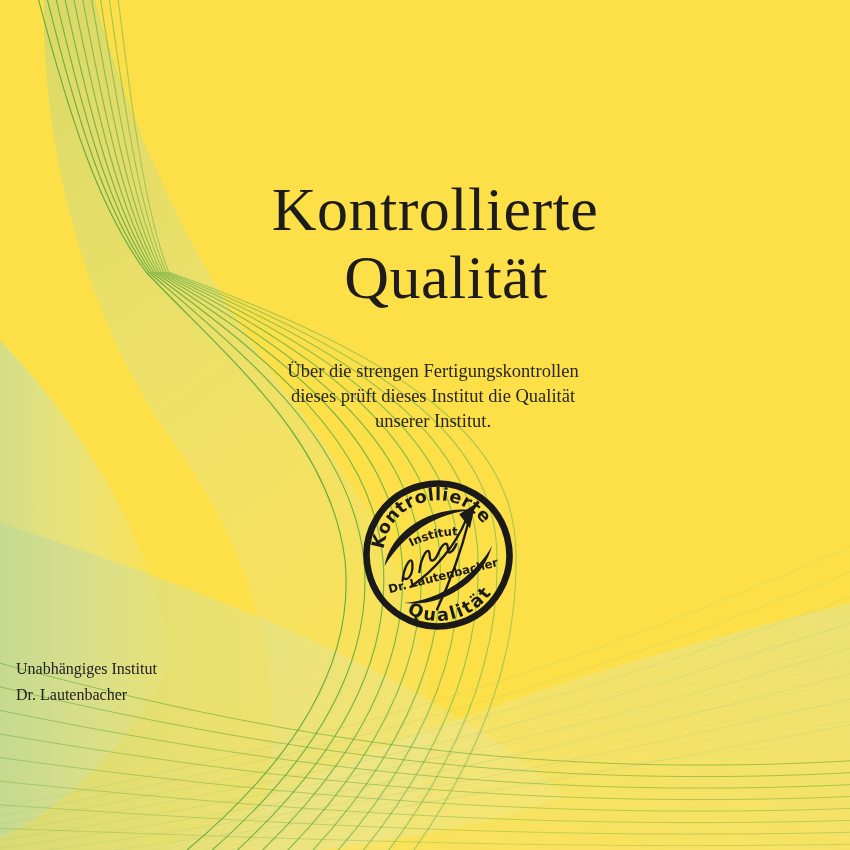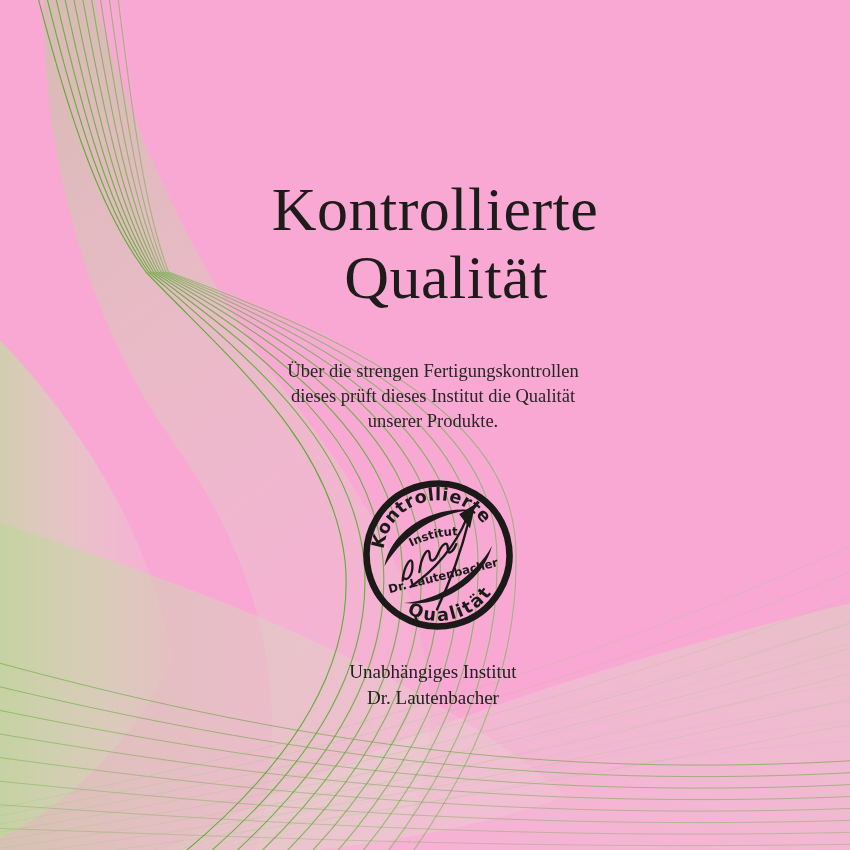--- a/index.html
+++ b/index.html
@@ -1,21 +1,21 @@
 <!DOCTYPE html>
 <html><head>
 <meta charset="utf-8">
 <style>
   html, body { margin: 0; padding: 0; background: #ffffff; }
   .stage {
     position: relative;
     width: 850px;
     height: 850px;
     margin: 0 auto;
-    background: #f9a8d4;
+    background: #fde047;
     overflow: hidden;
     font-family: "Liberation Serif", serif;
   }
   #bg-art { position: absolute; left: 0; top: 0; width: 850px; height: 850px; }
 
   .headline {
     position: absolute;
     top: 133px;
     left: 20px;
     width: 830px;
@@ -49,22 +49,21 @@
     height: 162px;
     transform: rotate(-14deg);
   }
   .stamp-wrap svg { display: block; }
 
   .footer-block {
     position: absolute;
     top: 640px;
     left: 16px;
     width: 834px;
-    text-align: center;
-    font-size: 19px;
+    font-size: 16px;
     line-height: 26px;
     color: #23211f;
   }
   .footer-block span { display: block; }
 
   .seal-arc-text {
     font-family: "DejaVu Sans", sans-serif;
     font-weight: bold;
   }
   .seal-inner-text {
@@ -154,21 +153,21 @@
   </svg>
 
   <h1 class="headline">
     <span class="line1">Kontrollierte</span>
     <span class="line2">Qualität</span>
   </h1>
 
   <p class="description">
     <span>Über die strengen Fertigungskontrollen</span>
     <span>dieses prüft dieses Institut die Qualität</span>
-    <span>unserer Produkte.</span>
+    <span>unserer Institut.</span>
   </p>
 
   <div class="stamp-wrap">
     <svg viewBox="0 0 160 160" width="162" height="162">
       <circle cx="80" cy="80" r="70.5" fill="none" stroke="#1b1a19" stroke-width="6.5"></circle>
 
       <path id="sealArcTop" d="M 26,80 A 54,54 0 0 1 134,80" fill="none"></path>
       <path id="sealArcBottom" d="M 15,80 A 65,65 0 0 0 145,80" fill="none"></path>
       <path id="sealInstPath" d="M 48,68 Q 80,58 112,68" fill="none"></path>
 

